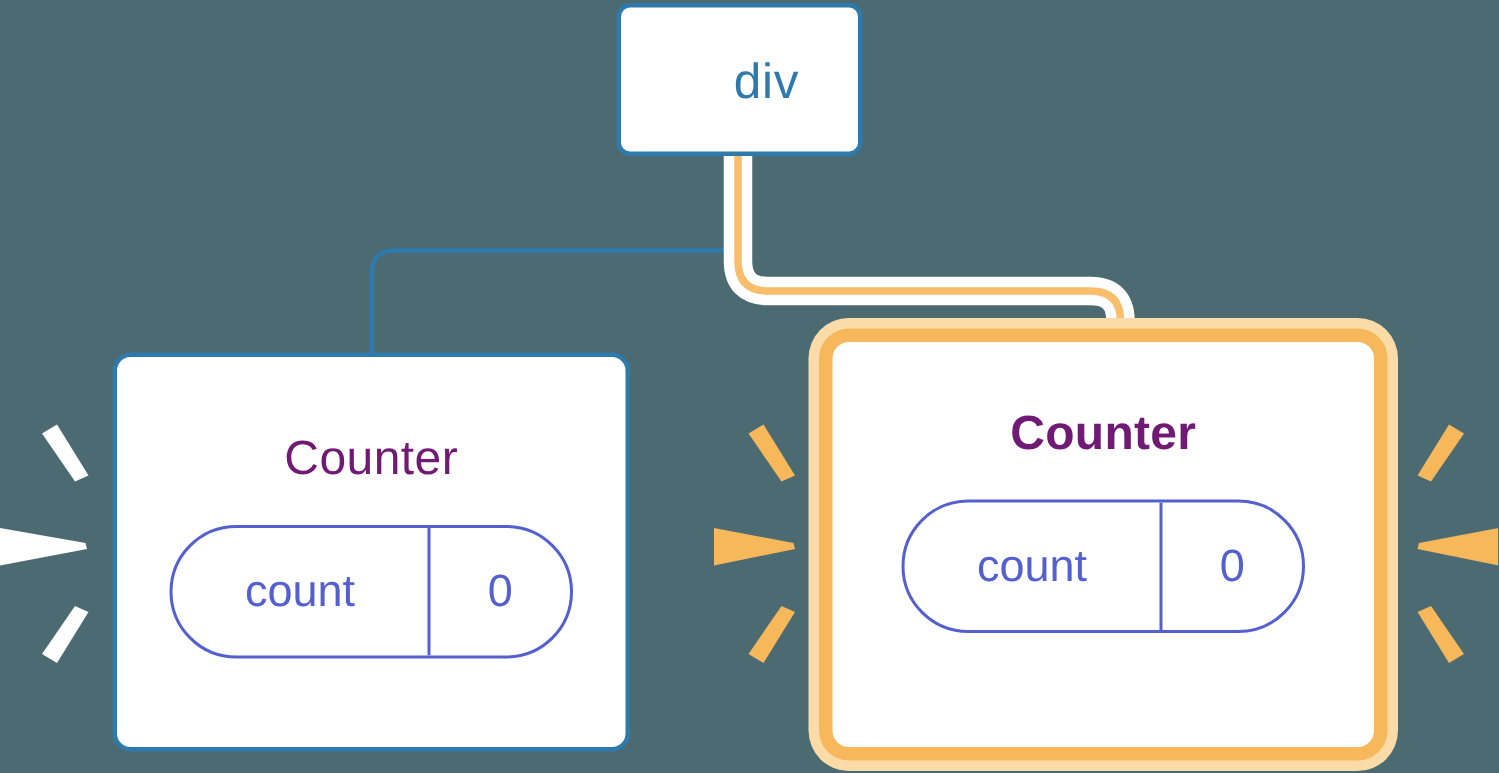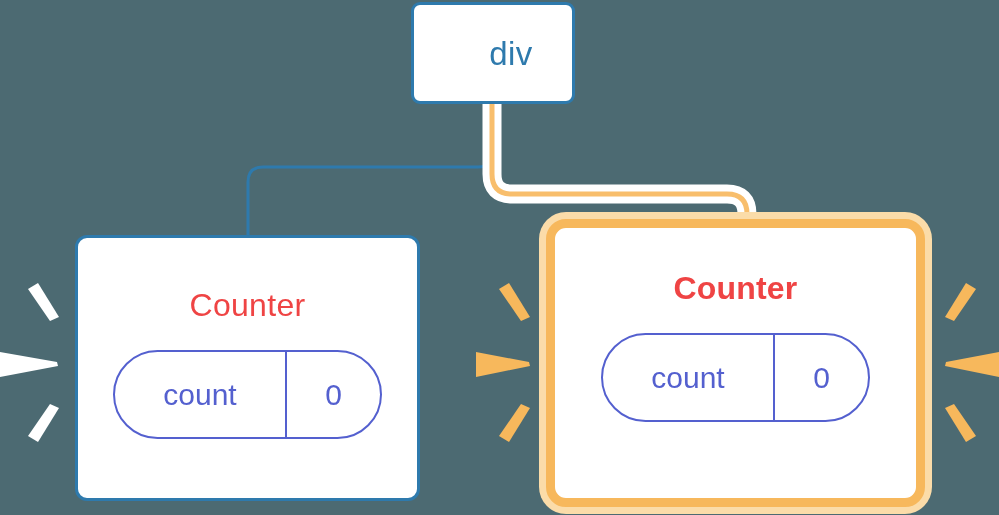--- a/index.html
+++ b/index.html
@@ -75,21 +75,21 @@
     left: 546px;
     top: 219px;
     width: 379px;
     height: 288px;
     border: 9px solid #f7b85c;
     border-radius: 20px;
     box-shadow: 0 0 0 7px #fbdca9;
   }
 
   .counter-title {
-    color: #ef4444;
+    color: #701a75;
     line-height: 1;
     white-space: nowrap;
   }
   .node-counter-left .counter-title {
     font-size: 32px;
     font-weight: 400;
     margin-top: 51px;
     letter-spacing: 0.3px;
   }
   .node-counter-right .counter-title {

